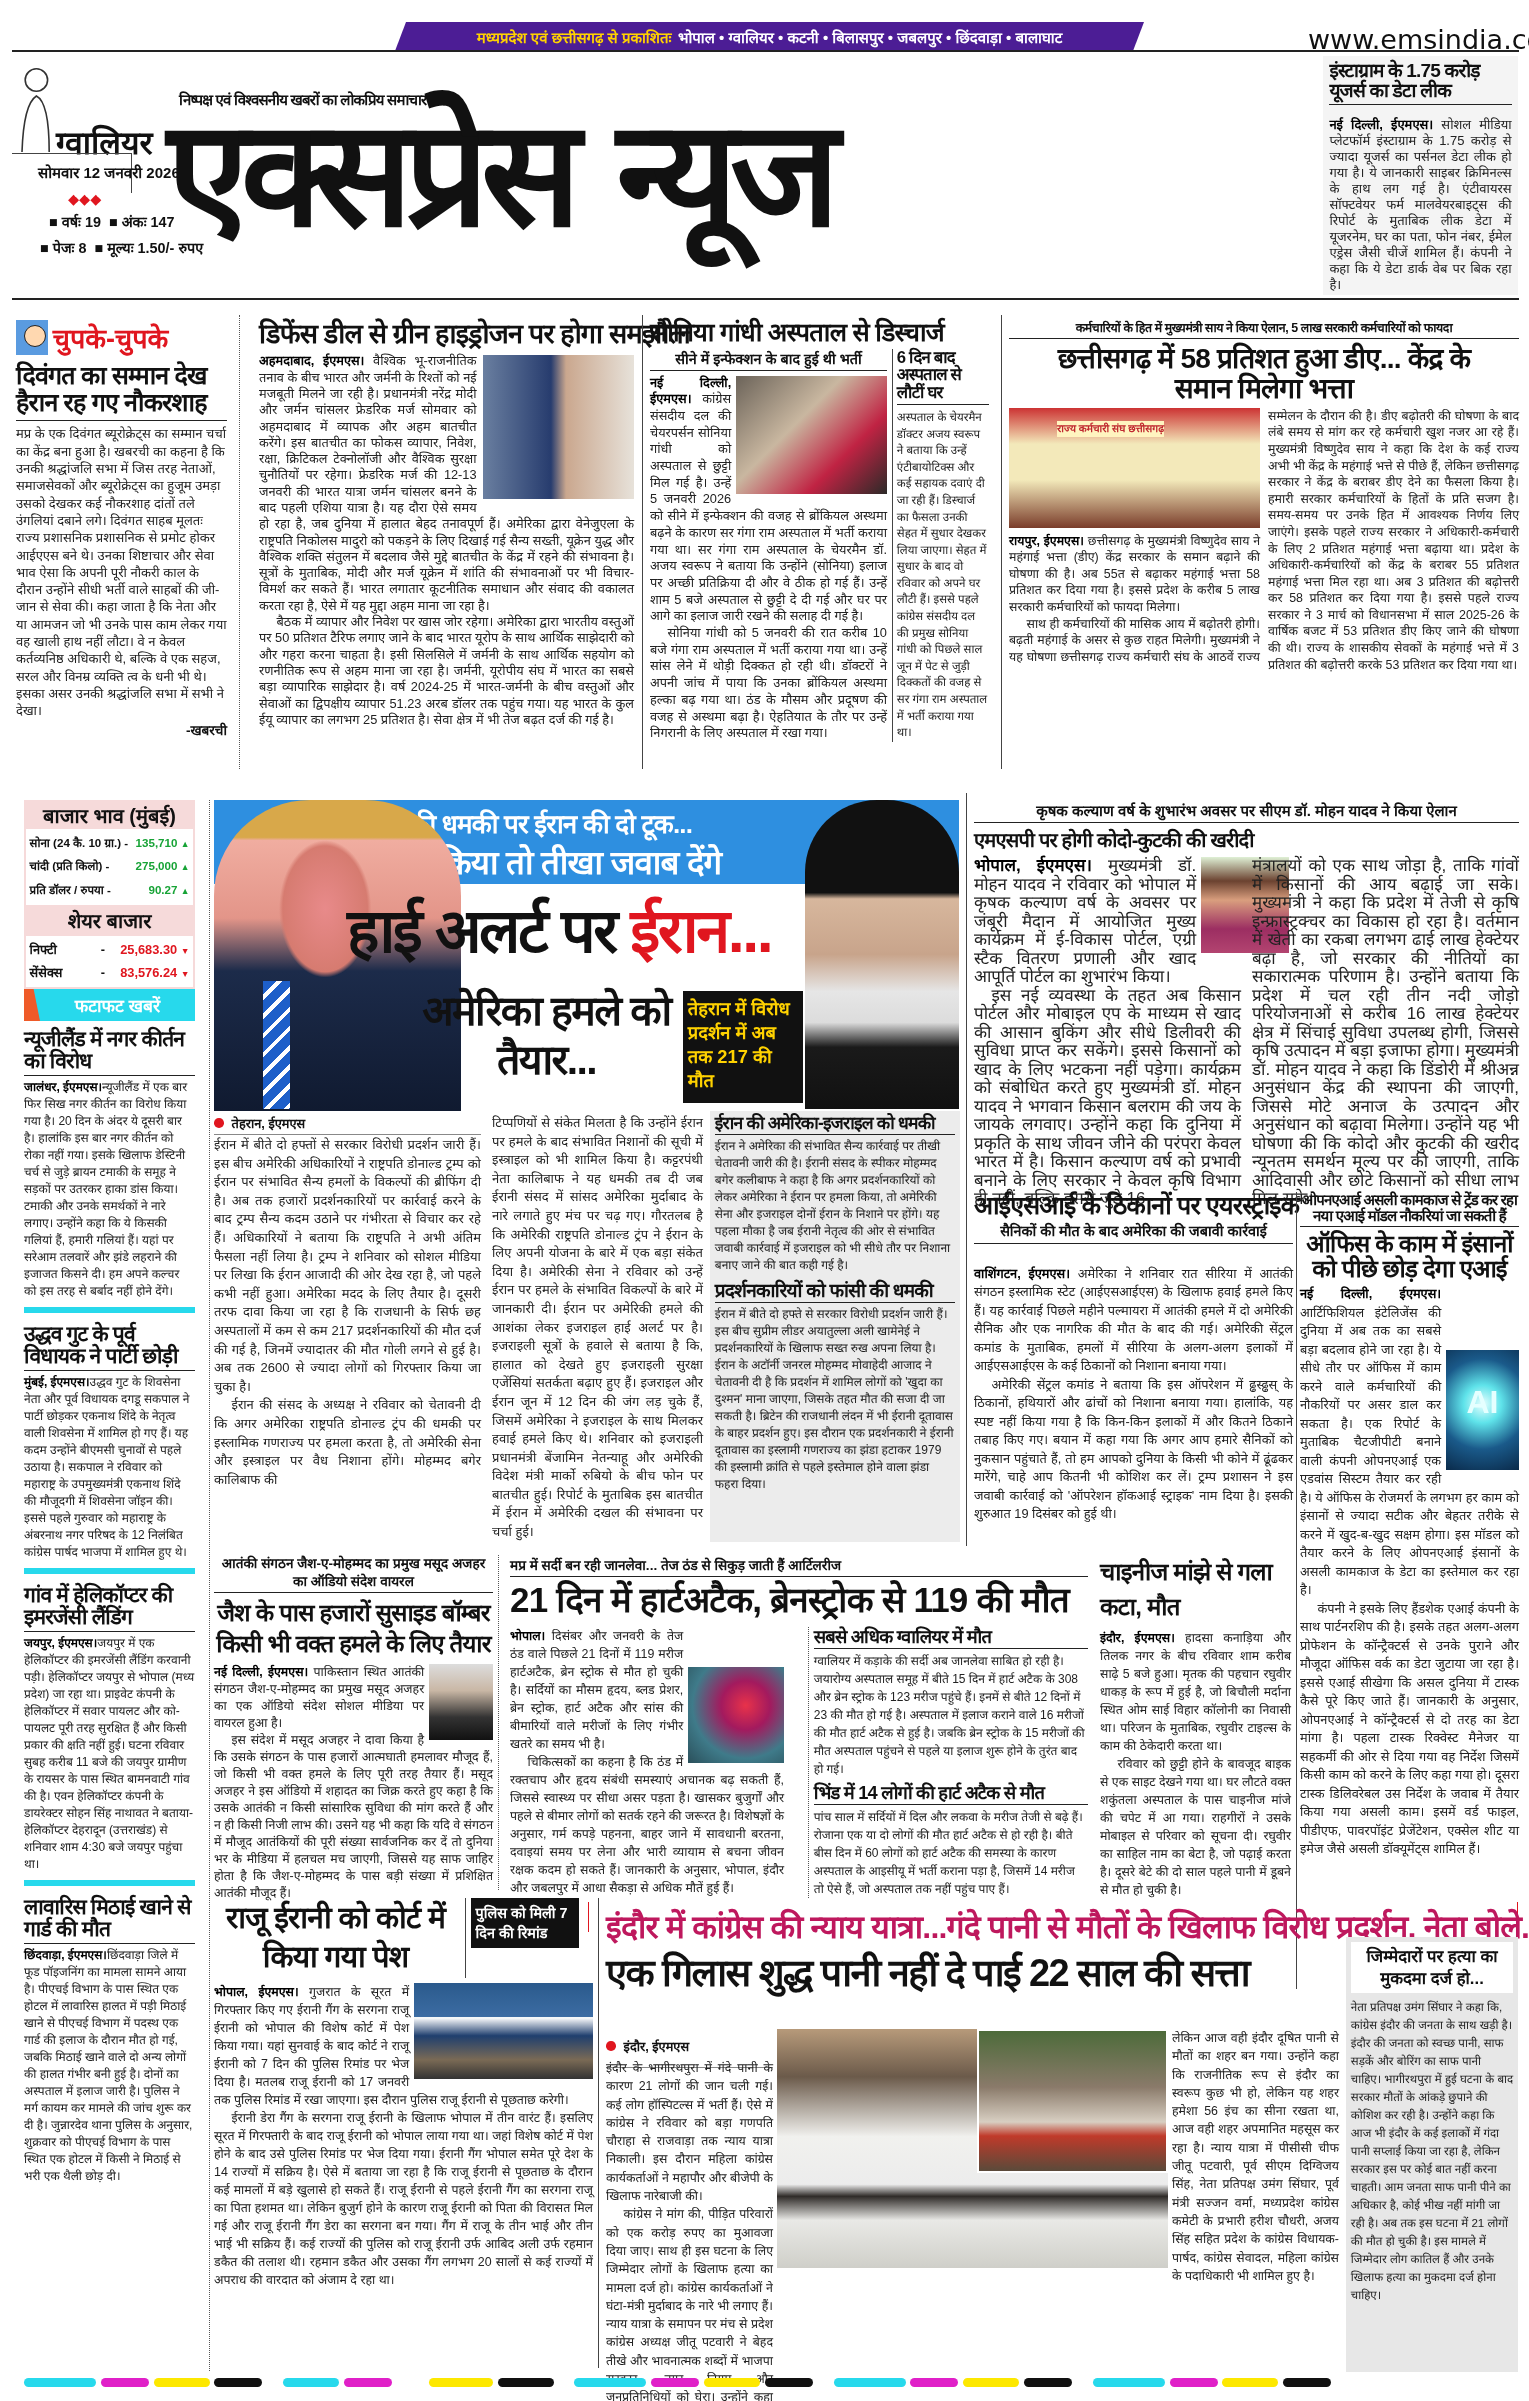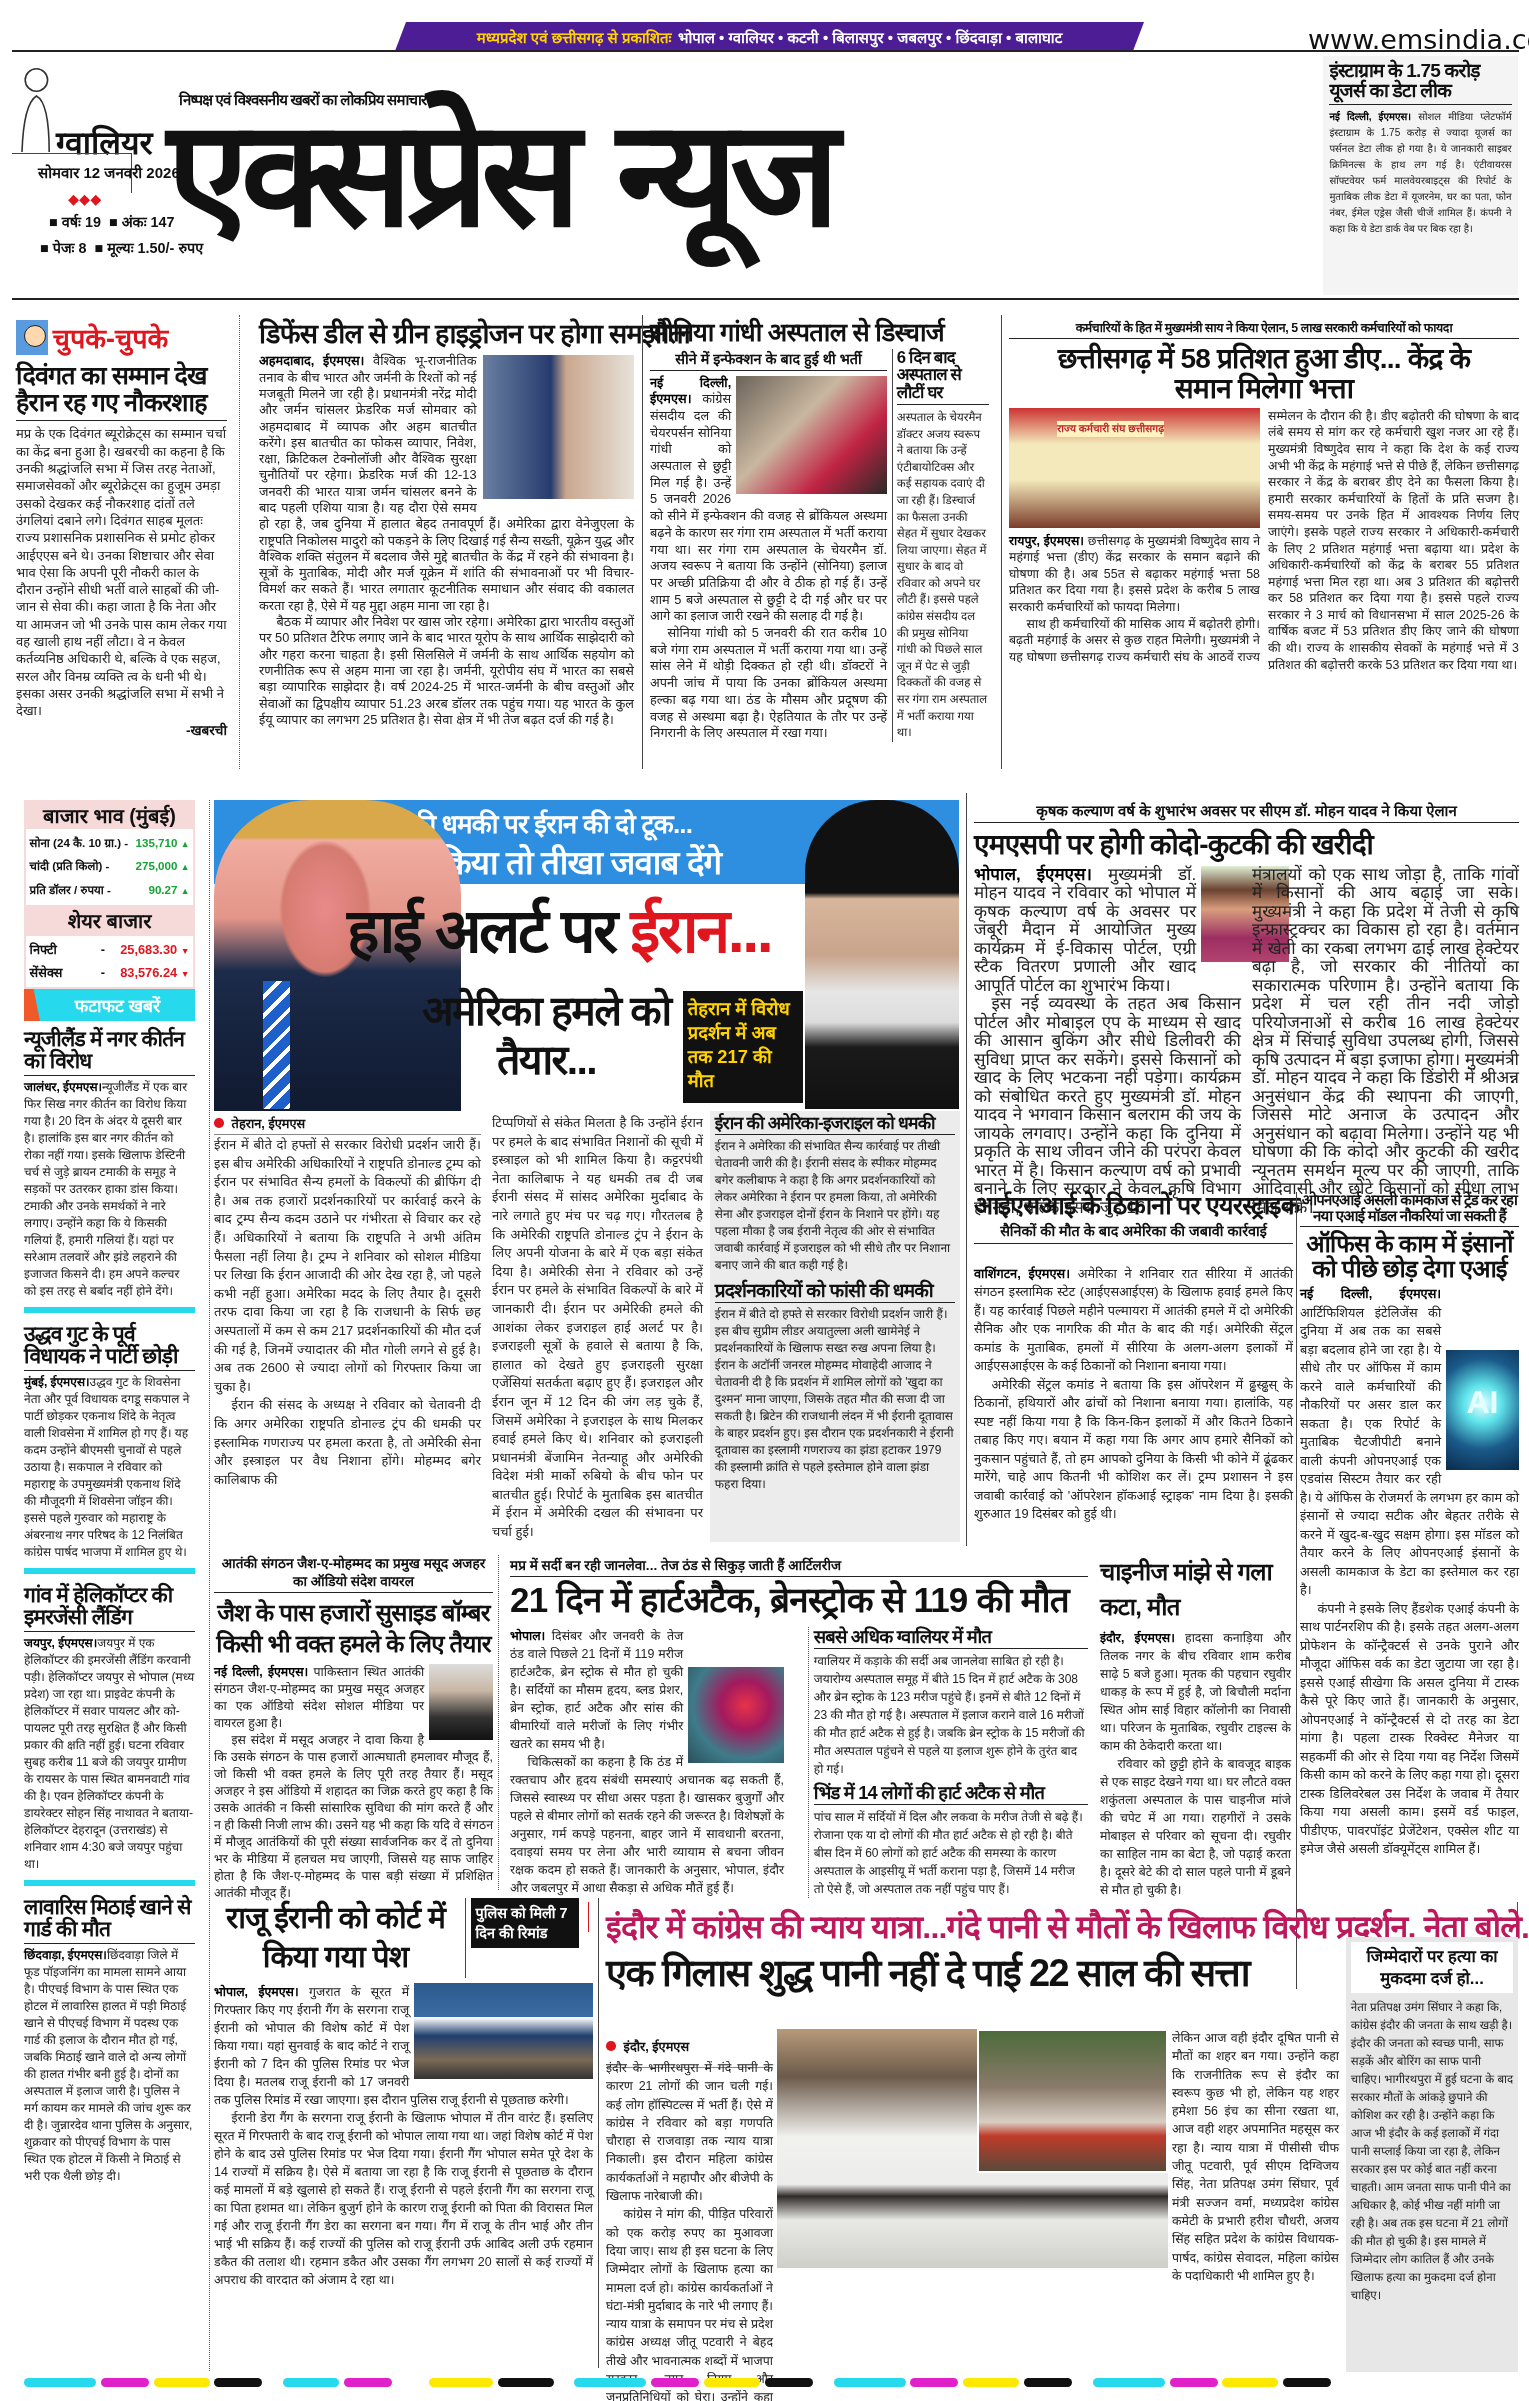--- a/index.html
+++ b/index.html
@@ -44,21 +44,21 @@
 </div>
 <div class="abs" style="left:40px;top:238px;font-size:14.4px;font-weight:bold">
   ■ <span>पेजः 8</span>&nbsp; ■ <span>मूल्यः 1.50/- रुपए</span>
 </div>
 
 <div class="abs" style="left:179px;top:89px;font-size:15px;font-weight:bold;letter-spacing:-0.8px">निष्पक्ष एवं विश्वसनीय खबरों का लोकप्रिय समाचार पत्र</div>
 <div class="abs" style="left:167px;top:100px;font-size:148px;font-weight:900;letter-spacing:-8px;line-height:1;font-family:'DejaVu Sans',sans-serif">एक्सप्रेस न्यूज</div>
 
 <div class="abs" style="left:1323px;top:56px;width:195px;height:239px;background:#f4f4f4;padding:4.8px 6.4px">
   <div class="hd" style="font-size:19px;border-bottom:1.6px solid #222;padding-bottom:3.2px">इंस्टाग्राम के 1.75 करोड़ यूजर्स का डेटा लीक</div>
-  <div class="body" style="font-size:10px;line-height:16px;margin-top:4px">
+  <div class="body" style="font-size:13px;line-height:16px;margin-top:12px">
     <span class="dl">नई दिल्ली, ईएमएस।</span>
     <span>सोशल मीडिया प्लेटफॉर्म इंस्टाग्राम के 1.75 करोड़ से ज्यादा यूजर्स का पर्सनल डेटा लीक हो गया है। ये जानकारी साइबर क्रिमिनल्स के हाथ लग गई है। एंटीवायरस सॉफ्टवेयर फर्म मालवेयरबाइट्स की रिपोर्ट के मुताबिक लीक डेटा में यूजरनेम, घर का पता, फोन नंबर, ईमेल एड्रेस जैसी चीजें शामिल हैं। कंपनी ने कहा कि ये डेटा डार्क वेब पर बिक रहा है।</span>
   </div>
 </div>
 <div class="abs" style="left:12px;top:298px;width:1507px;border-top:2.4px solid #222"></div>
 
 <div class="abs" style="left:16px;top:319px;width:211px">
   <div style="display:flex;align-items:center;gap:4.8px">
     <div style="width:32px;height:35px;background:#5a9be0;position:relative">
       <div style="position:absolute;left:8px;top:4.8px;width:22px;height:22px;border-radius:50%;background:#ffd8b0;border:1.6px solid #222"></div>
@@ -204,21 +204,21 @@
 <div class="abs" style="left:710px;top:1111px;width:250px;height:431px;background:#ececec;padding:3.2px 4.8px">
   <div class="hd" style="font-size:17.5px;border-bottom:1.6px solid #222;padding-bottom:1.6px">ईरान की अमेरिका-इजराइल को धमकी</div>
   <div class="body" style="font-size:12px;line-height:17px;text-align:left;margin-top:3.2px">ईरान ने अमेरिका की संभावित सैन्य कार्रवाई पर तीखी चेतावनी जारी की है। ईरानी संसद के स्पीकर मोहम्मद बगेर कलीबाफ ने कहा है कि अगर प्रदर्शनकारियों को लेकर अमेरिका ने ईरान पर हमला किया, तो अमेरिकी सेना और इजराइल दोनों ईरान के निशाने पर होंगे। यह पहला मौका है जब ईरानी नेतृत्व की ओर से संभावित जवाबी कार्रवाई में इजराइल को भी सीधे तौर पर निशाना बनाए जाने की बात कही गई है।</div>
   <div class="hd" style="font-size:19px;border-bottom:1.6px solid #222;padding-bottom:1.6px;margin-top:6.4px">प्रदर्शनकारियों को फांसी की धमकी</div>
   <div class="body" style="font-size:12px;line-height:17px;text-align:left;margin-top:3.2px">ईरान में बीते दो हफ्ते से सरकार विरोधी प्रदर्शन जारी हैं। इस बीच सुप्रीम लीडर अयातुल्ला अली खामेनेई ने प्रदर्शनकारियों के खिलाफ सख्त रुख अपना लिया है। ईरान के अटॉर्नी जनरल मोहम्मद मोवाहेदी आजाद ने चेतावनी दी है कि प्रदर्शन में शामिल लोगों को 'खुदा का दुश्मन' माना जाएगा, जिसके तहत मौत की सजा दी जा सकती है। ब्रिटेन की राजधानी लंदन में भी ईरानी दूतावास के बाहर प्रदर्शन हुए। इस दौरान एक प्रदर्शनकारी ने ईरानी दूतावास का इस्लामी गणराज्य का झंडा हटाकर 1979 की इस्लामी क्रांति से पहले इस्तेमाल होने वाला झंडा फहरा दिया।</div>
 </div>
 <div class="abs vsol" style="left:966px;top:793px;height:753px"></div>
 
 <div class="abs" style="left:974px;top:800px;width:545px">
   <div class="kicker" style="font-size:15px">कृषक कल्याण वर्ष के शुभारंभ अवसर पर सीएम डॉ. मोहन यादव ने किया ऐलान</div>
-  <div class="hd" style="font-size:28px;margin:6.4px 0 6.4px;white-space:nowrap">एमएसपी पर होगी कोदो-कुटकी की खरीदी</div>
+  <div class="hd" style="font-size:20px;margin:6.4px 0 6.4px;white-space:nowrap">एमएसपी पर होगी कोदो-कुटकी की खरीदी</div>
   <div class="body" style="font-size:17px;line-height:18.5px;column-count:2;column-gap:11px">
     <div style="float:right;width:88px;height:96px;margin:0 -48px 3.2px 4.8px;background:linear-gradient(180deg,#dff0d5 0,#6b4230 25%,#d99e7e 45%,#9c2e62 75%,#b34470 100%)"></div>
     <span class="dl">भोपाल, ईएमएस।</span>
     <span>मुख्यमंत्री डॉ. मोहन यादव ने रविवार को भोपाल में कृषक कल्याण वर्ष के अवसर पर जंबूरी मैदान में आयोजित मुख्य कार्यक्रम में ई-विकास पोर्टल, एग्री स्टैक वितरण प्रणाली और खाद आपूर्ति पोर्टल का शुभारंभ किया।</span>
     <p style="text-indent:17.5px">इस नई व्यवस्था के तहत अब किसान पोर्टल और मोबाइल एप के माध्यम से खाद की आसान बुकिंग और सीधे डिलीवरी की सुविधा प्राप्त कर सकेंगे। इससे किसानों को खाद के लिए भटकना नहीं पड़ेगा। कार्यक्रम को संबोधित करते हुए मुख्यमंत्री डॉ. मोहन यादव ने भगवान किसान बलराम की जय के जायके लगवाए। उन्होंने कहा कि दुनिया में प्रकृति के साथ जीवन जीने की परंपरा केवल भारत में है। किसान कल्याण वर्ष को प्रभावी बनाने के लिए सरकार ने केवल कृषि विभाग ही नहीं, बल्कि इससे जुड़े 16</p>
     <p style="text-indent:0">मंत्रालयों को एक साथ जोड़ा है, ताकि गांवों में किसानों की आय बढ़ाई जा सके। मुख्यमंत्री ने कहा कि प्रदेश में तेजी से कृषि इन्फ्रास्ट्रक्चर का विकास हो रहा है। वर्तमान में खेती का रकबा लगभग ढाई लाख हेक्टेयर बढ़ा है, जो सरकार की नीतियों का सकारात्मक परिणाम है। उन्होंने बताया कि प्रदेश में चल रही तीन नदी जोड़ो परियोजनाओं से करीब 16 लाख हेक्टेयर क्षेत्र में सिंचाई सुविधा उपलब्ध होगी, जिससे कृषि उत्पादन में बड़ा इजाफा होगा। मुख्यमंत्री डॉ. मोहन यादव ने कहा कि डिंडोरी में श्रीअन्न अनुसंधान केंद्र की स्थापना की जाएगी, जिससे मोटे अनाज के उत्पादन और अनुसंधान को बढ़ावा मिलेगा। उन्होंने यह भी घोषणा की कि कोदो और कुटकी की खरीद न्यूनतम समर्थन मूल्य पर की जाएगी, ताकि आदिवासी और छोटे किसानों को सीधा लाभ मिल सके।</p>
   </div>
 </div>
 
 <div class="abs" style="left:974px;top:1192px;width:319px">

